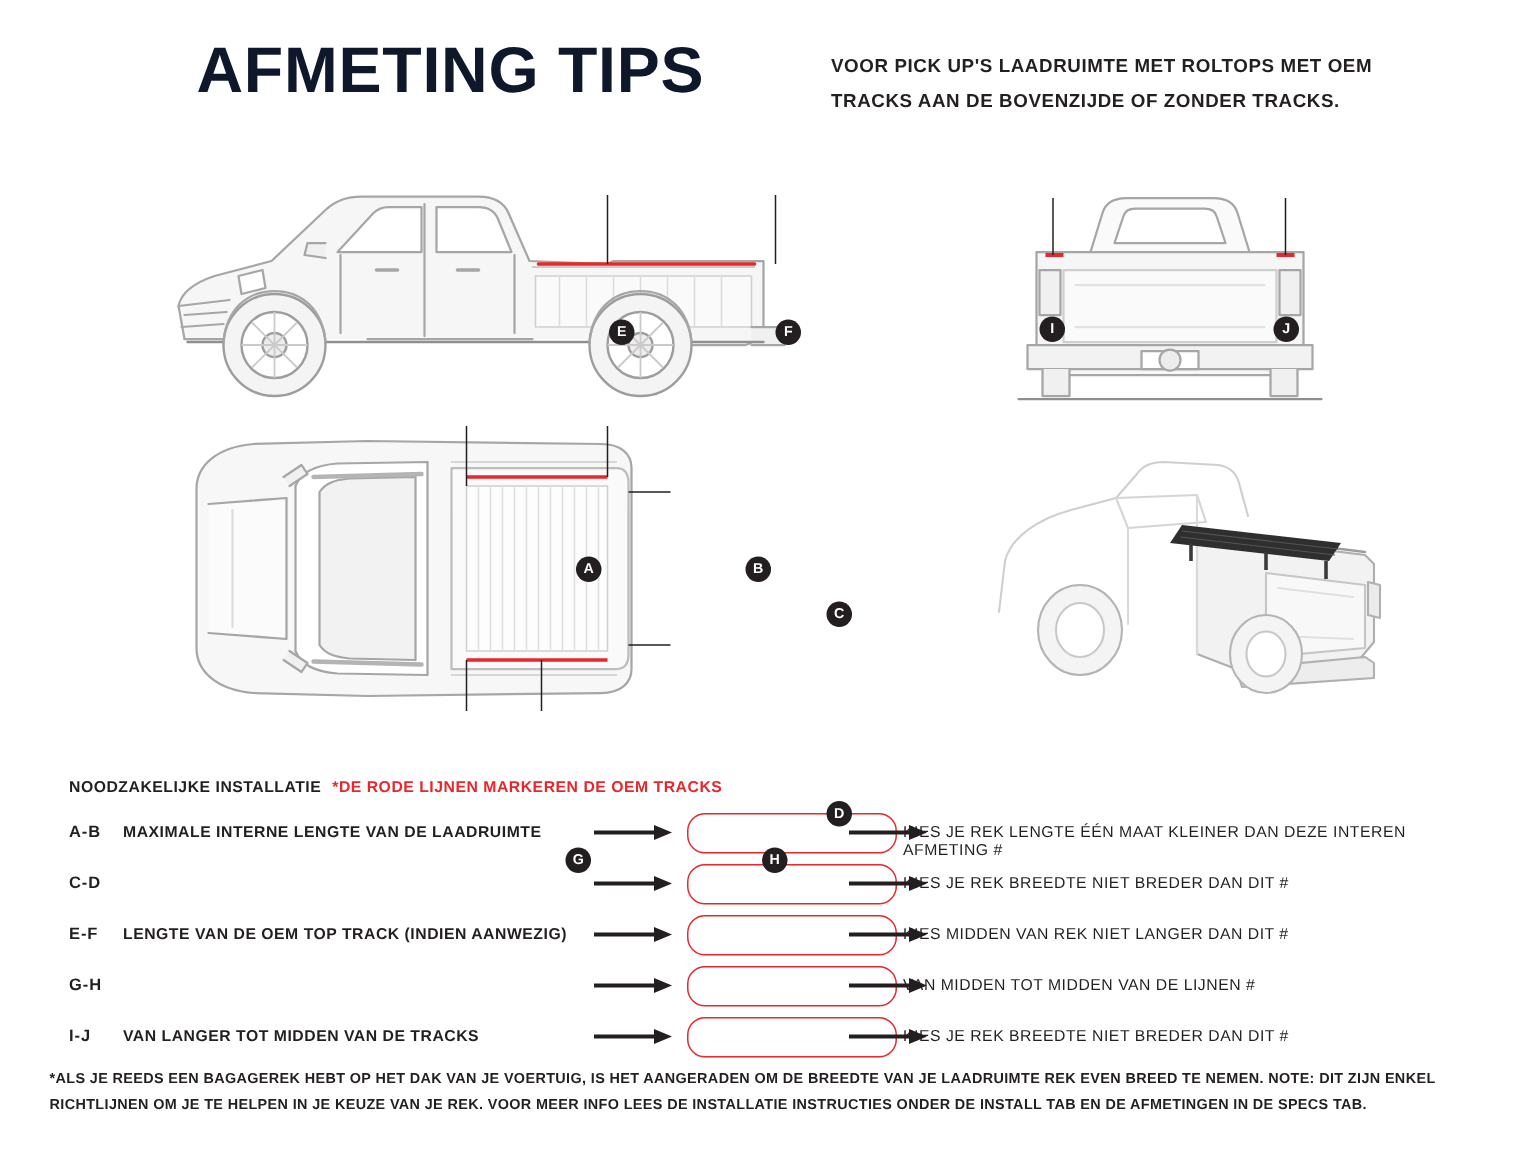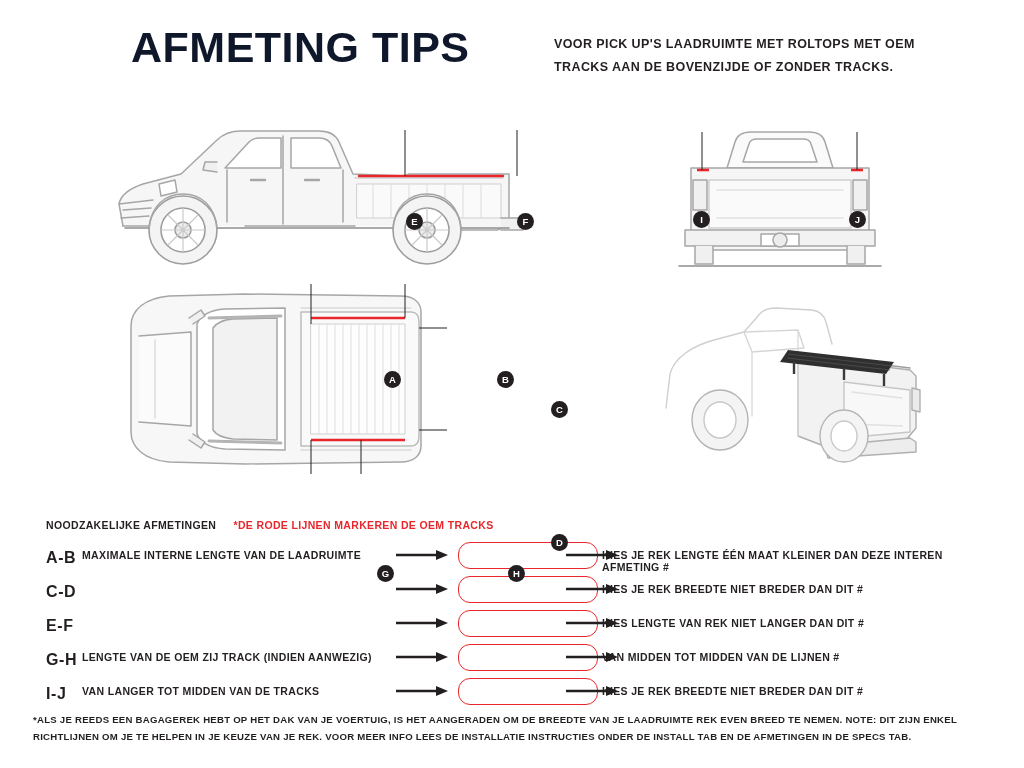--- a/index.html
+++ b/index.html
@@ -40,46 +40,46 @@
     display:flex;align-items:center;justify-content:center;
     letter-spacing:0;
     z-index:5;
   }
 
   
   .legend{
     position:absolute;left:46px;top:519px;
     font-size:10.5px;font-weight:bold;letter-spacing:0.35px;
   }
-  .legend .red{color:#e8262b;margin-left:14px;}
+  .legend .red{color:#e8262b;margin-left:4px;}
 
   .rows{position:absolute;left:46px;top:540px;width:940px;}
   .row{
     position:relative;height:34px;
   }
   .code{
     position:absolute;left:0;top:9px;width:38px;
-    font-size:16px;font-weight:bold;letter-spacing:0.6px;
+    font-size:11px;font-weight:bold;letter-spacing:0.6px;
   }
   .desc{
     position:absolute;left:36px;top:9px;
     font-size:10.5px;font-weight:bold;letter-spacing:0.35px;
   }
   .arrow1{position:absolute;left:350px;top:9px;width:54px;height:12px;}
   .arrow2{position:absolute;left:520px;top:9px;width:54px;height:12px;}
   .arrow svg{display:block;}
   .field{
     position:absolute;left:412px;top:2px;
     width:134px;height:23px;
     border:1.3px solid #e8262b;border-radius:12px;
     background:#fff;
   }
   .result{
     position:absolute;left:556px;top:9px;
-    font-size:10.5px;font-weight:bold;letter-spacing:0.35px;
+    font-size:10.5px;font-weight:normal;letter-spacing:0.35px;
   }
 
   .footnote{
     position:absolute;left:33px;top:712px;width:958px;
     font-size:9.6px;font-weight:bold;letter-spacing:0.25px;line-height:1.75;
   }
 </style>
 </head>
 <body>
 
@@ -265,21 +265,21 @@
         </g>
 
         <path d="M146 66 L146 78" stroke="#3a3a3a" stroke-width="2.4"></path>
         <path d="M196 72 L196 84" stroke="#3a3a3a" stroke-width="2.4"></path>
         <path d="M236 78 L236 90" stroke="#3a3a3a" stroke-width="2.4"></path>
       </g>
     </svg>
   </div>
 
   <div class="legend">
-    <span>NOODZAKELIJKE AFMETINGEN</span>
+    <span>NOODZAKELIJKE INSTALLATIE</span>
     <span class="red">*DE RODE LIJNEN MARKEREN DE OEM TRACKS</span>
   </div>
 
   <div class="rows">
 
     <div class="row">
       <div class="code">A-B</div>
       <div class="desc">MAXIMALE INTERNE LENGTE VAN DE LAADRUIMTE</div>
       <div class="arrow arrow1">
         <svg width="54" height="12" viewBox="0 0 54 12">
@@ -310,39 +310,39 @@
         <svg width="54" height="12" viewBox="0 0 54 12">
             <path d="M0 6 L40 6" stroke="#231f20" stroke-width="2.6"></path>
             <path d="M40 1 L52 6 L40 11 Z" fill="#231f20"></path>
           </svg>
       </div>
       <div class="result">KIES JE REK BREEDTE NIET BREDER DAN DIT #</div>
     </div>
 
     <div class="row">
       <div class="code">E-F</div>
-      <div class="arrow arrow1">
-        <svg width="54" height="12" viewBox="0 0 54 12">
-            <path d="M0 6 L40 6" stroke="#231f20" stroke-width="2.6"></path>
-            <path d="M40 1 L52 6 L40 11 Z" fill="#231f20"></path>
-          </svg>
-      </div>
-      <input class="field" type="text" value="" placeholder="" style="">
-      <div class="arrow arrow2">
-        <svg width="54" height="12" viewBox="0 0 54 12">
-            <path d="M0 6 L40 6" stroke="#231f20" stroke-width="2.6"></path>
-            <path d="M40 1 L52 6 L40 11 Z" fill="#231f20"></path>
-          </svg>
-      </div>
-      <div class="result">KIES LENGTE VAN REK NIET LANGER DAN DIT #</div>
+      <div class="desc">LENGTE VAN DE OEM TOP TRACK (INDIEN AANWEZIG)</div>
+      <div class="arrow arrow1">
+        <svg width="54" height="12" viewBox="0 0 54 12">
+            <path d="M0 6 L40 6" stroke="#231f20" stroke-width="2.6"></path>
+            <path d="M40 1 L52 6 L40 11 Z" fill="#231f20"></path>
+          </svg>
+      </div>
+      <input class="field" type="text" value="" placeholder="" style="">
+      <div class="arrow arrow2">
+        <svg width="54" height="12" viewBox="0 0 54 12">
+            <path d="M0 6 L40 6" stroke="#231f20" stroke-width="2.6"></path>
+            <path d="M40 1 L52 6 L40 11 Z" fill="#231f20"></path>
+          </svg>
+      </div>
+      <div class="result">KIES MIDDEN VAN REK NIET LANGER DAN DIT #</div>
     </div>
 
     <div class="row">
       <div class="code">G-H</div>
-      <div class="desc">LENGTE VAN DE OEM ZIJ TRACK (INDIEN AANWEZIG)</div>
       <div class="arrow arrow1">
         <svg width="54" height="12" viewBox="0 0 54 12">
             <path d="M0 6 L40 6" stroke="#231f20" stroke-width="2.6"></path>
             <path d="M40 1 L52 6 L40 11 Z" fill="#231f20"></path>
           </svg>
       </div>
       <input class="field" type="text" value="" placeholder="" style="">
       <div class="arrow arrow2">
         <svg width="54" height="12" viewBox="0 0 54 12">
             <path d="M0 6 L40 6" stroke="#231f20" stroke-width="2.6"></path>

